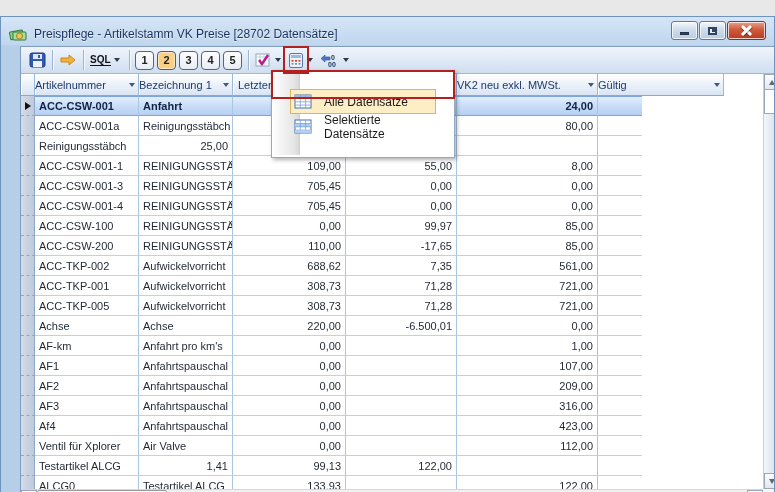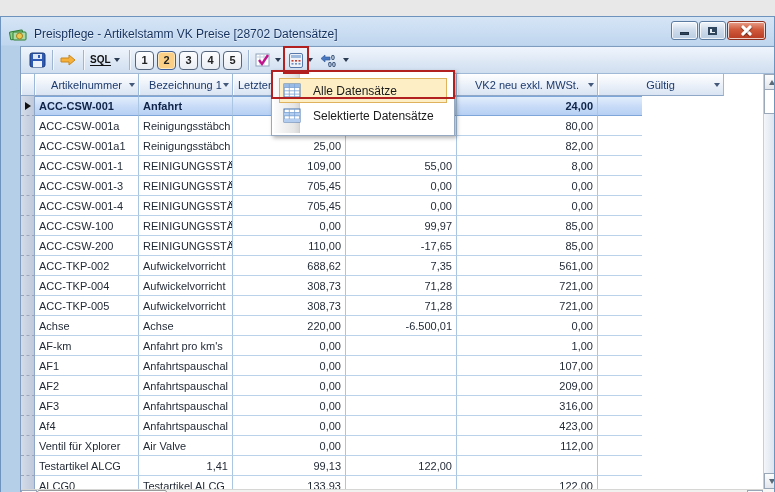--- a/index.html
+++ b/index.html
@@ -36,34 +36,34 @@
   .sql-label{font-size:10px;font-weight:bold;color:#111;letter-spacing:0;border-bottom:1px solid #111;line-height:11px;}
   .num-btn{width:19px;height:19px;margin:0 1.5px;border:1px solid #54657c;border-radius:4px;
     background:linear-gradient(#fdfdfe,#e9edf3);font-size:11px;font-weight:bold;color:#222;
     display:flex;align-items:center;justify-content:center;}
   .num-btn.active{border:1px solid #3c5e9e;background:#fbd086;box-shadow:inset 0 0 0 1px #fde7bb;}
   .menu-anchor{position:relative;}
   .red-box{position:absolute;border:2px solid #b22020;pointer-events:none;z-index:70;}
   .red-box.on-button{left:-3px;top:-3px;right:9px;bottom:-3px;}
   
   .dropdown{position:absolute;left:250px;top:23px;width:184px;z-index:60;background:#fff;
-    border:1px solid #95a9c3;box-shadow:2px 2px 4px rgba(0,0,0,.3);padding:7px;}
+    border:1px solid #95a9c3;box-shadow:2px 2px 4px rgba(0,0,0,.3);padding:18px;}
   .dropdown .gutter{position:absolute;left:2px;top:2px;bottom:2px;width:26px;
     background:linear-gradient(to right,#fcfcfc,#e6e6e6 80%,#d8d8d8);border-right:1px solid #d0d0d0;}
   .menu-item{position:relative;height:25px;display:flex;align-items:center;padding-left:34px;font-size:12px;color:#1a1a1a;cursor:default;}
   .menu-item.highlighted{background:#fdeec6;box-shadow:inset 0 0 0 1px #dfb35e;}
   .menu-item .mi-icon{position:absolute;left:4px;top:5px;}
   .red-box.on-item{left:-1px;right:-1px;top:-1px;height:29px;}
   
   .grid{position:absolute;left:0;top:27px;width:742px;height:415px;background:#fff;font-size:11px;color:#1f2733;}
   .gridcols{display:grid;grid-template-columns:14px 104px 94px 113px 111px 141px 126px 39px;}
   .header-row{height:22px;}
   .hcell{position:relative;background:linear-gradient(#ffffff,#eaf0f9 55%,#d9e4f3);
     border-right:1px solid #9db9d9;border-bottom:1px solid #8fa8c8;box-shadow:inset 1px 1px 0 #fff;
-    color:#1d3a6d;display:flex;align-items:center;justify-content:center;white-space:nowrap;overflow:hidden;}
+    color:#1d3a6d;display:flex;align-items:center;white-space:nowrap;overflow:hidden;}
   .hcell .sort-arrow{position:absolute;right:3px;top:9px;width:0;height:0;
     border-left:3px solid transparent;border-right:3px solid transparent;border-top:4px solid #44597a;}
   .hcell.left{justify-content:flex-start;padding-left:5px;}
   .rows-clip{position:absolute;left:0;top:22px;width:621px;height:393px;overflow:hidden;}
   .row{height:20px;}
   .cell{border-right:1px solid #aac6e2;border-bottom:1px solid #bad2ea;white-space:nowrap;overflow:hidden;
     display:flex;align-items:center;padding:0 4px;}
   .cell.num{justify-content:flex-end;}
   .sel-cell{background:linear-gradient(to right,#d4dce9,#bfc9da);border-right:1px solid #8fa8c8;
     border-bottom:1px dashed #9aa7bb;display:flex;align-items:center;justify-content:center;}
@@ -247,21 +247,20 @@
               <div class="cell">Reinigungsstäbch</div>
               <div class="cell num">25,00</div>
               <div class="cell num">75,00</div>
               <div class="cell num">80,00</div>
               <div class="cell num"></div>
               <div class="cell"></div>
             </div>
 
             <div class="gridcols row">
               <div class="sel-cell"></div>
-              <div class="cell">ACC-CSW-001a1</div>
               <div class="cell">Reinigungsstäbch</div>
               <div class="cell num">25,00</div>
               <div class="cell num"></div>
               <div class="cell num">82,00</div>
               <div class="cell num"></div>
               <div class="cell"></div>
             </div>
 
             <div class="gridcols row">
               <div class="sel-cell"></div>
@@ -324,21 +323,21 @@
               <div class="cell">Aufwickelvorricht</div>
               <div class="cell num">688,62</div>
               <div class="cell num">7,35</div>
               <div class="cell num">561,00</div>
               <div class="cell num"></div>
               <div class="cell"></div>
             </div>
 
             <div class="gridcols row">
               <div class="sel-cell"></div>
-              <div class="cell">ACC-TKP-004</div>
+              <div class="cell">ACC-TKP-001</div>
               <div class="cell">Aufwickelvorricht</div>
               <div class="cell num">308,73</div>
               <div class="cell num">71,28</div>
               <div class="cell num">721,00</div>
               <div class="cell num"></div>
               <div class="cell"></div>
             </div>
 
             <div class="gridcols row">
               <div class="sel-cell"></div>

